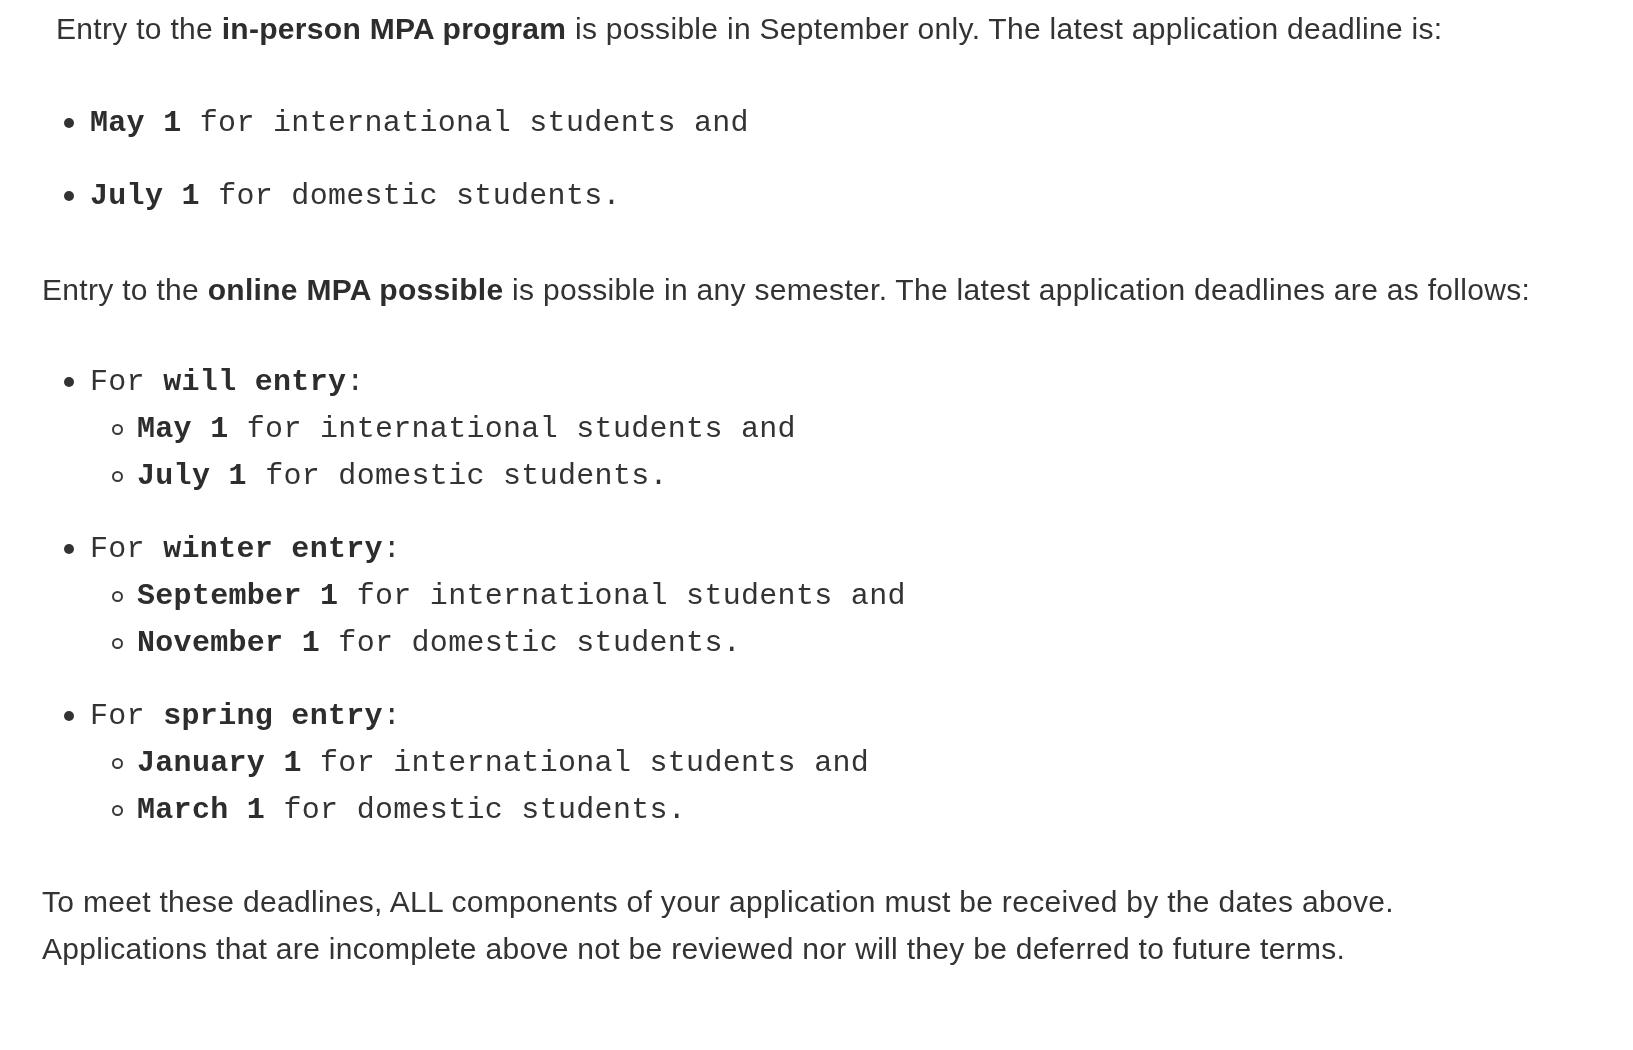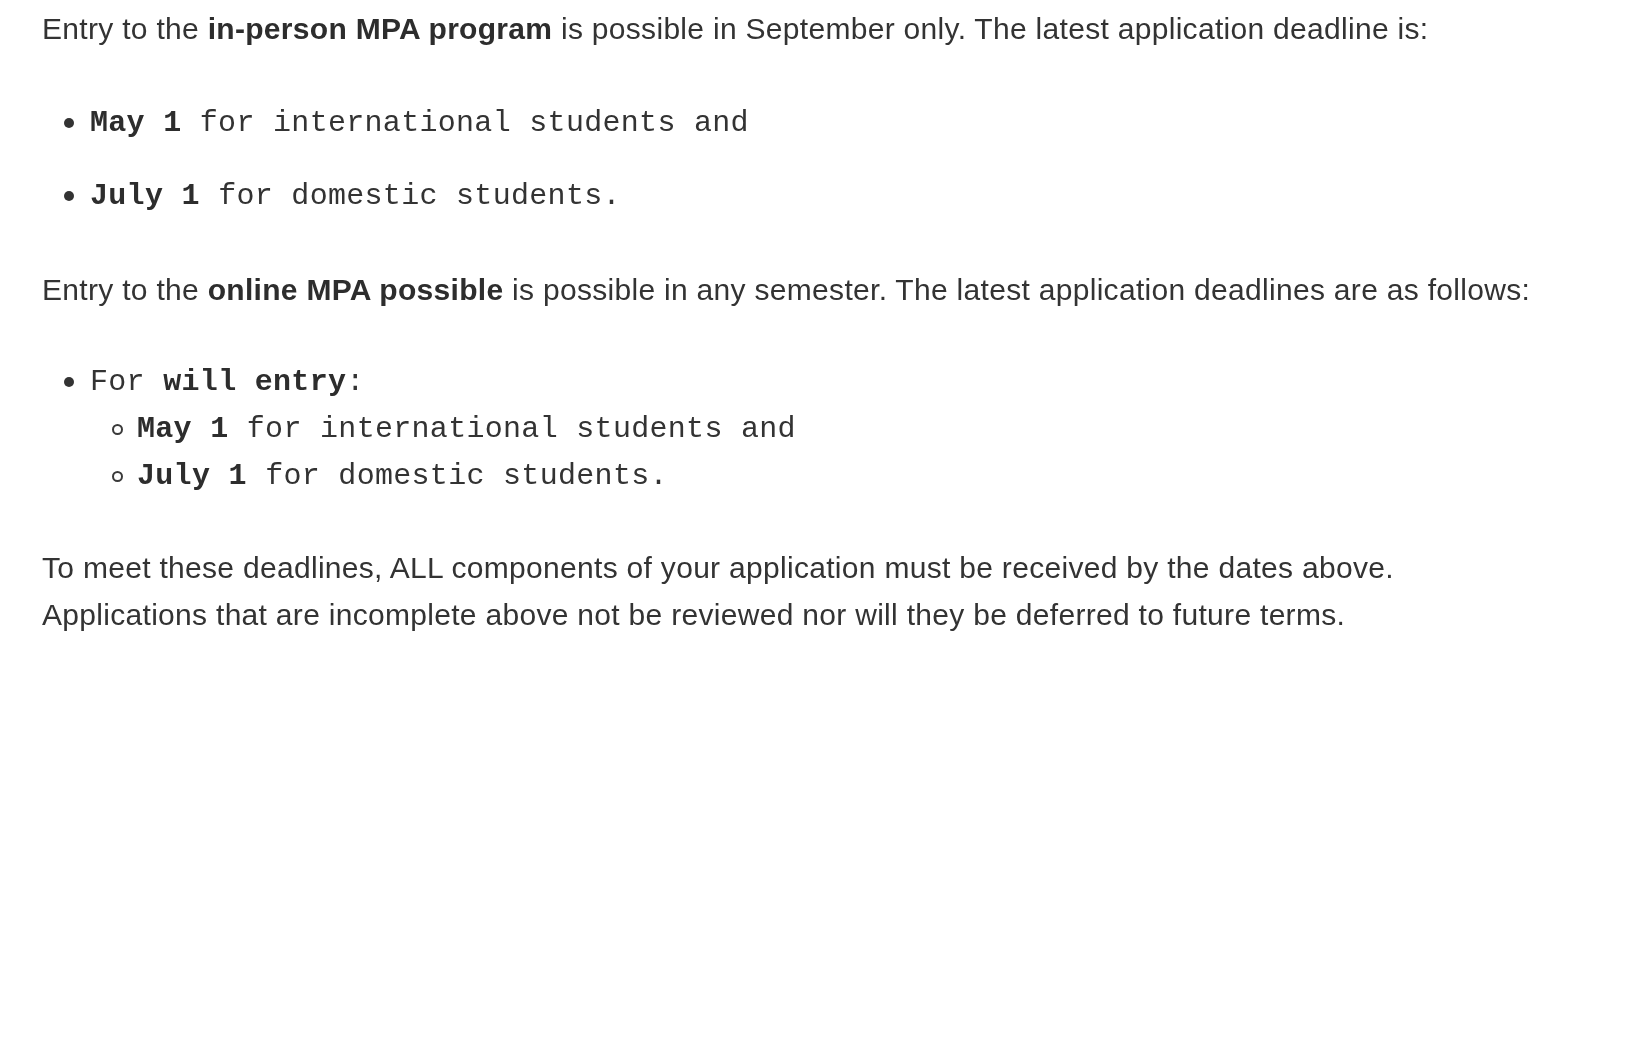--- a/index.html
+++ b/index.html
@@ -17,21 +17,21 @@
     color: #333333;
     overflow: hidden;
   }
   .content {
     padding: 5px 0 0 42px;
     width: 1500px;
   }
   p { margin: 0; }
   strong { font-weight: 700; color: #2d2d2d; }
 
-  .para-lead      { margin: 0 0 48px 0; }
+  .para-lead      { margin: 0 0 48px 14px; }
   .list-flat      { margin: 0 0 46px 0; }
   .para-online    { margin: 0 0 46px 0; }
   .list-nested    { margin: 0 0 44px 0; }
   .para-closing   { margin: 0; }
 
   ul {
     list-style: none;
     padding: 0 0 0 48px;
     margin: 0;
     font-family: Liberation Mono, monospace;
@@ -83,19 +83,33 @@
   <ul class="list-nested">
 
     <li class="li-top">
       <span>For </span><strong>will entry</strong><span>:</span>
       <ul class="sub">
         <li class="li-sub"><strong>May 1</strong><span> for international students and</span></li>
         <li class="li-sub"><strong>July 1</strong><span> for domestic students.</span></li>
       </ul>
     </li>
 
+    <li class="li-top">
+      <span>For </span><strong>winter entry</strong><span>:</span>
+      <ul class="sub">
+        <li class="li-sub"><strong>September 1</strong><span> for international students and</span></li>
+        <li class="li-sub"><strong>November 1</strong><span> for domestic students.</span></li>
+      </ul>
+    </li>
 
+    <li class="li-top">
+      <span>For </span><strong>spring entry</strong><span>:</span>
+      <ul class="sub">
+        <li class="li-sub"><strong>January 1</strong><span> for international students and</span></li>
+        <li class="li-sub"><strong>March 1</strong><span> for domestic students.</span></li>
+      </ul>
+    </li>
 
   </ul>
 
   <p class="para-closing"><span>To meet these deadlines, ALL components of your application must be received by the dates above. Applications that are incomplete above not be reviewed nor will they be deferred to future terms.</span></p>
 
 </main>
 
 </body></html>

